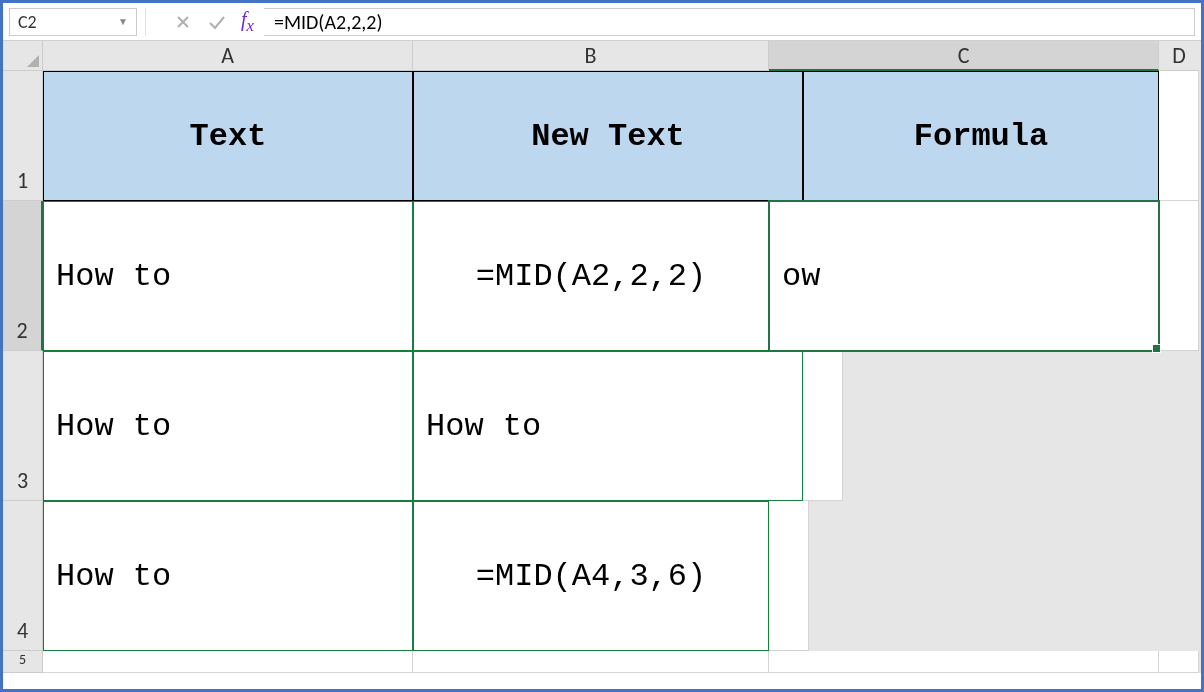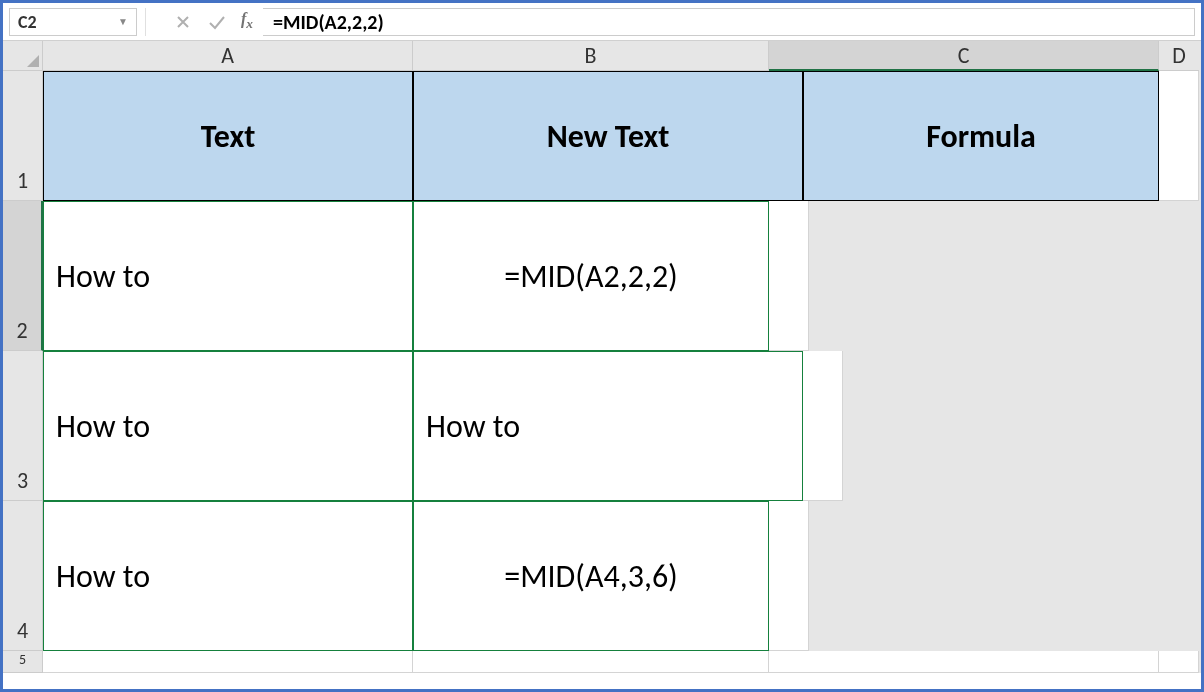--- a/index.html
+++ b/index.html
@@ -13,21 +13,20 @@
     overflow: hidden;
     border: 3px solid #4472C4;
   }
   .formula-bar-row {
     display: flex;
     align-items: center;
     height: 38px;
     background: #ffffff;
     border-bottom: 1px solid #d0d0d0;
     padding: 0 6px;
-    font-weight: bold;
   }
   .name-box {
     width: 128px;
     height: 28px;
     border: 1px solid #cccccc;
     display: flex;
     align-items: center;
     padding: 0 8px;
     font-size: 18px;
     color: #333;
@@ -54,22 +53,22 @@
   .fx-tools .icon {
     width: 20px;
     height: 20px;
     display: flex;
     align-items: center;
     justify-content: center;
   }
   .fx-label {
     font-style: italic;
     font-family: "Times New Roman", serif;
-    font-size: 16px;
-    color: #737373;
+    font-size: 20px;
+    color: #6d28d9;
   }
   .formula-input {
     flex: 1;
     height: 28px;
     border: 1px solid #cccccc;
     border-left: none;
     padding: 0 10px;
     font-size: 20px;
     display: flex;
     align-items: center;
@@ -141,20 +140,21 @@
   }
   .cell {
     background: #ffffff;
     border-right: 1px solid #d4d4d4;
     border-bottom: 1px solid #d4d4d4;
     display: flex;
     align-items: center;
     padding: 0 12px;
     font-size: 32px;
     color: #000;
+    font-family: Liberation Mono, monospace;
   }
   .row-h1 { height: 130px; }
   .row-h2 { height: 150px; }
   .row-h5 { height: 22px; }
   .header-cell {
     background: #bdd7ee;
     font-weight: bold;
     justify-content: center;
     border: 1px solid #000;
   }
@@ -249,20 +249,23 @@
   <div class="data-row row-h2">
     <div class="row-header row-h2 selected">
         <span>2</span>
       </div>
     <div class="cell bordered col-a row-h2">
         <span>How to</span>
       </div>
     <div class="cell bordered center col-b row-h2">
         <span>=MID(A2,2,2)</span>
       </div>
+    <div class="cell bordered col-c row-h2 selected-cell">
+        <span>ow</span>
+      </div>
     <div class="extra-cell col-d row-h2"></div>
   </div>
 
   <div class="data-row row-h2">
     <div class="row-header row-h2">
         <span>3</span>
       </div>
     <div class="cell bordered col-a row-h2">
         <span>How to</span>
       </div>

